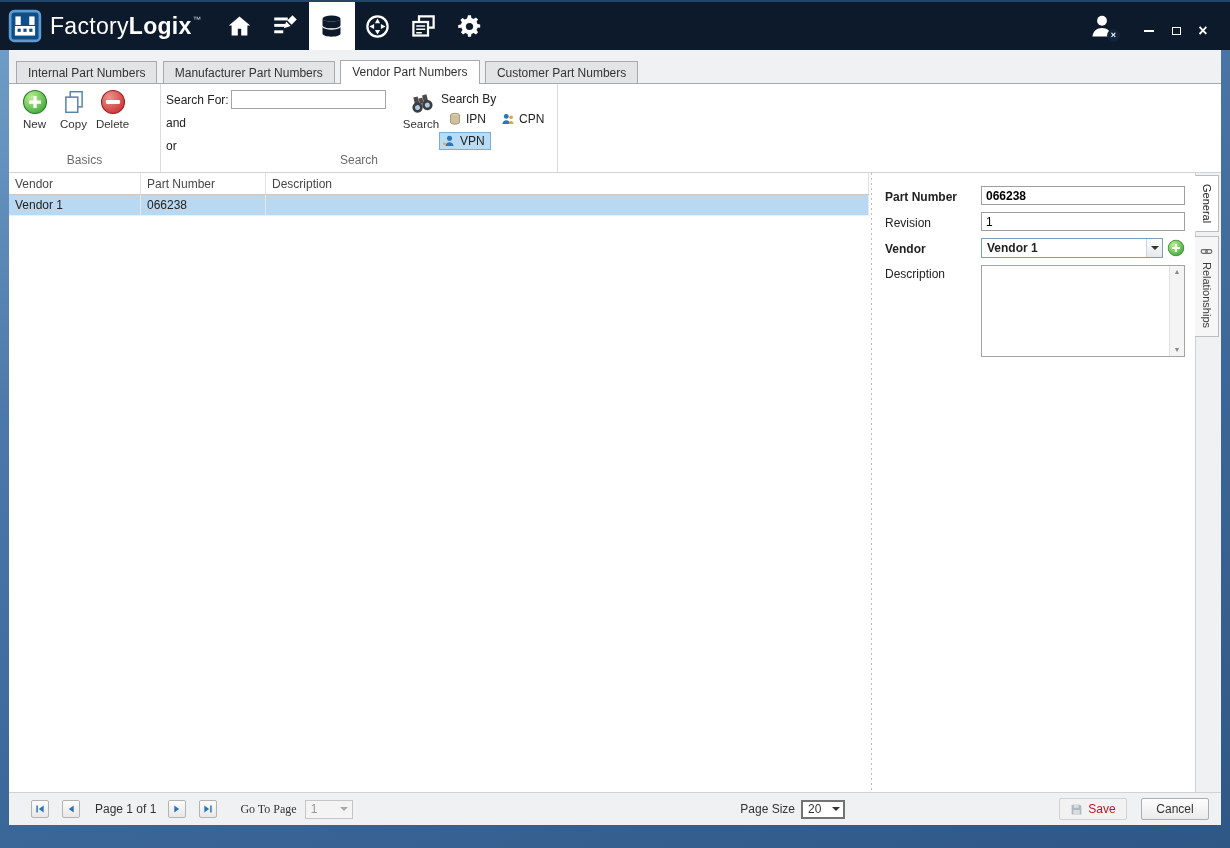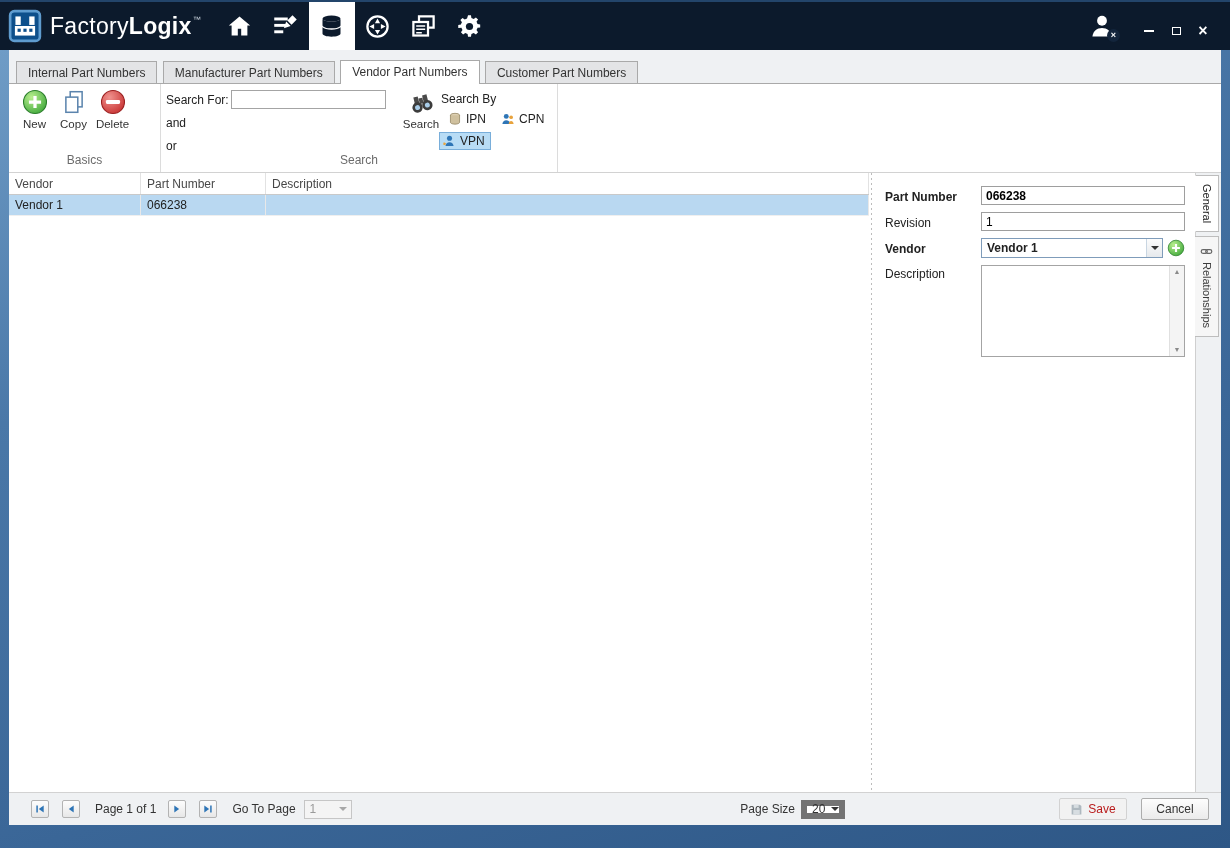--- a/index.html
+++ b/index.html
@@ -117,29 +117,29 @@
   .sidetab + .sidetab { margin-top:4px; }
 
   
   .footer { height:33px; flex:none; background:#eff1f3; border-top:1px solid #d2d2d2;
     display:flex; align-items:center; padding:0 12px 0 22px; color:#333; }
   .pbtn { width:18px; height:18px; border:1px solid #b3b3b3; border-radius:2px;
     background:linear-gradient(#fdfdfd,#e7e7e7); display:flex; align-items:center; justify-content:center;
     cursor:pointer; margin-right:13px; flex:none; }
   .pbtn svg { width:10px; height:10px; display:block; }
   .pagetext { margin:0 12px 0 2px; white-space:nowrap; }
-  .gotolabel { margin:0 8px 0 2px; white-space:nowrap; }
+  .gotolabel { margin:0 8px 0 10px; white-space:nowrap;font-family:Liberation Serif, serif; }
   .gotocombo { width:48px; height:19px; border:1px solid #c6c6c6; background:#f4f4f4; color:#9a9a9a;
     display:flex; align-items:center; }
   .gotocombo .ctext { flex:1; padding:0 5px; font-weight:normal; }
   .gotocombo .carrow { width:15px; height:100%; display:flex; align-items:center; justify-content:center; }
   .gotocombo .tri-down { border-top-color:#a8a8a8; }
   .fspacer { flex:1; }
   .psizelabel { margin-right:6px; white-space:nowrap; }
-  .psizecombo { width:44px; height:19px; border:6px solid #737373; background:#fff; display:flex; align-items:center; cursor:pointer; }
+  .psizecombo { width:44px; height:19px; border:2px solid #737373; background:#fff; display:flex; align-items:center; cursor:pointer; }
   .psizecombo .ctext { flex:1; padding:0 5px; font-weight:normal; }
   .psizecombo .carrow { width:15px; height:100%; display:flex; align-items:center; justify-content:center; }
   .gap200 { width:200px; flex:none; }
   .btn { height:22px; min-width:68px; border:1px solid #adadad; border-radius:2px;
     background:linear-gradient(#fdfdfd,#ebebeb); color:#333; display:flex; align-items:center; justify-content:center;
     gap:5px; padding:0 10px; cursor:pointer; margin-left:14px; flex:none; font-size:12px; }
   .btn.disabled { background:#f2f2f2; border-color:#d2d2d2; color:#b91c1c; cursor:default; }
   .btn svg { width:13px; height:13px; display:block; }
 </style>
 </head>

